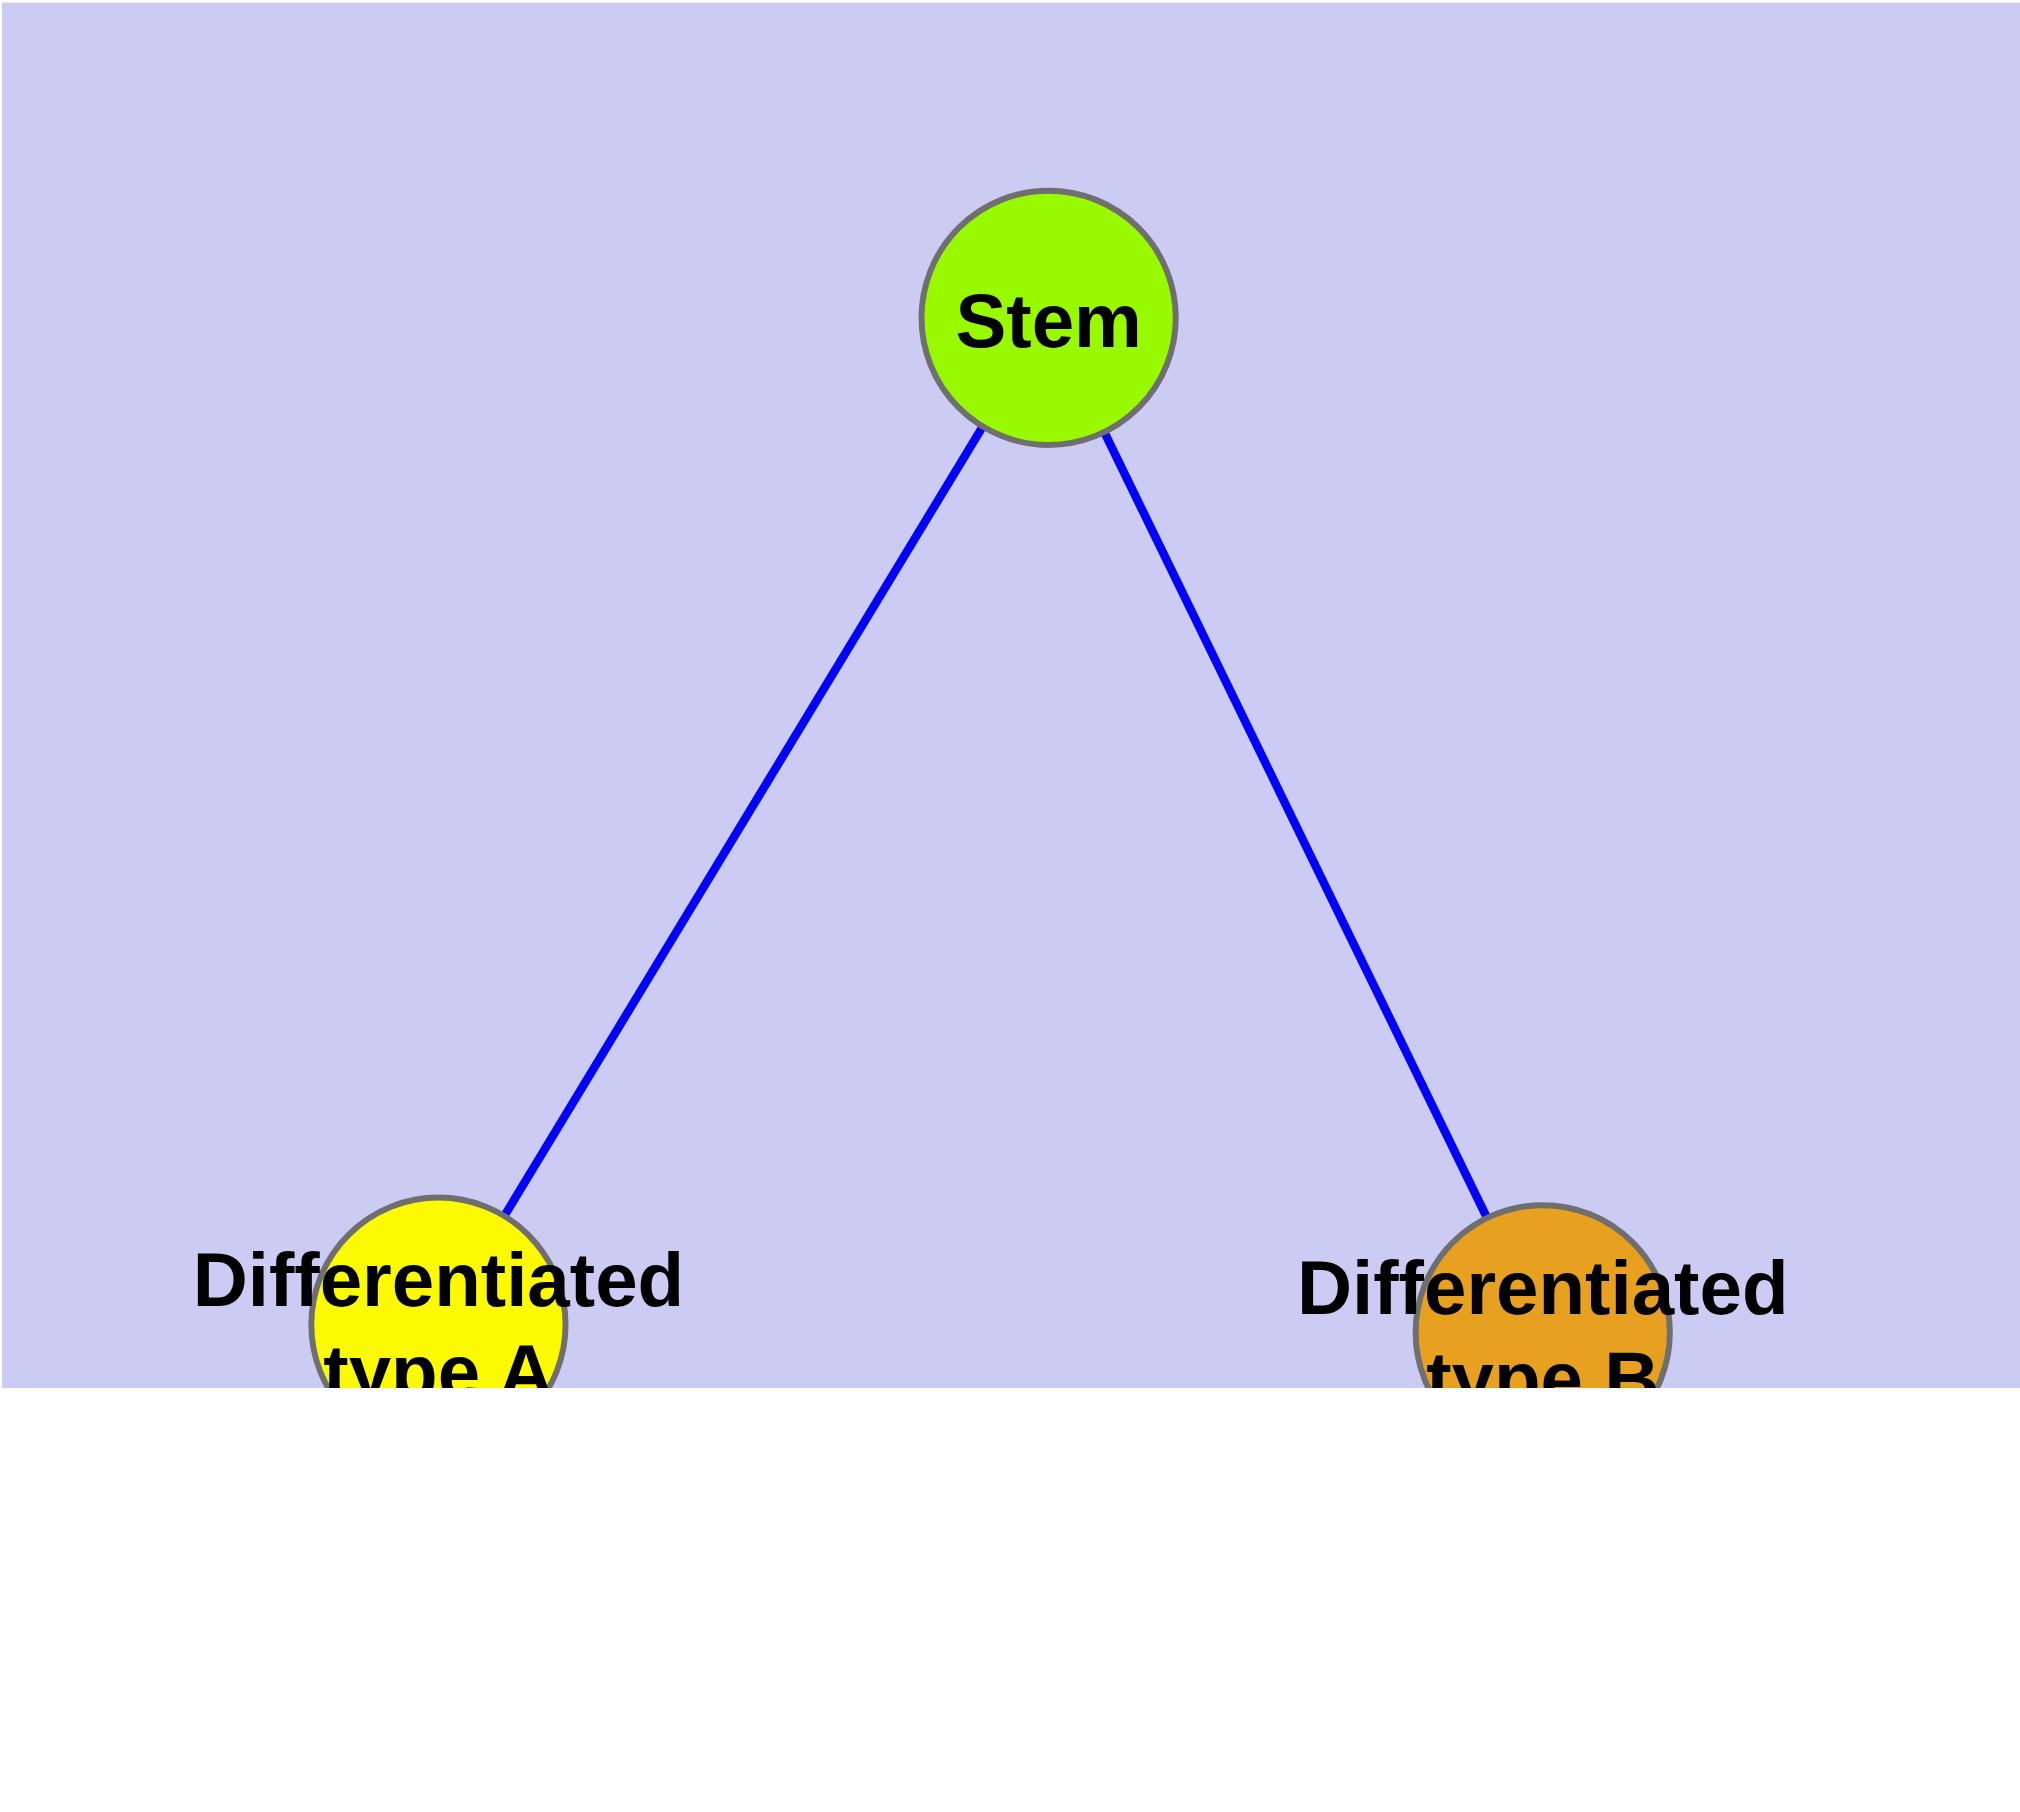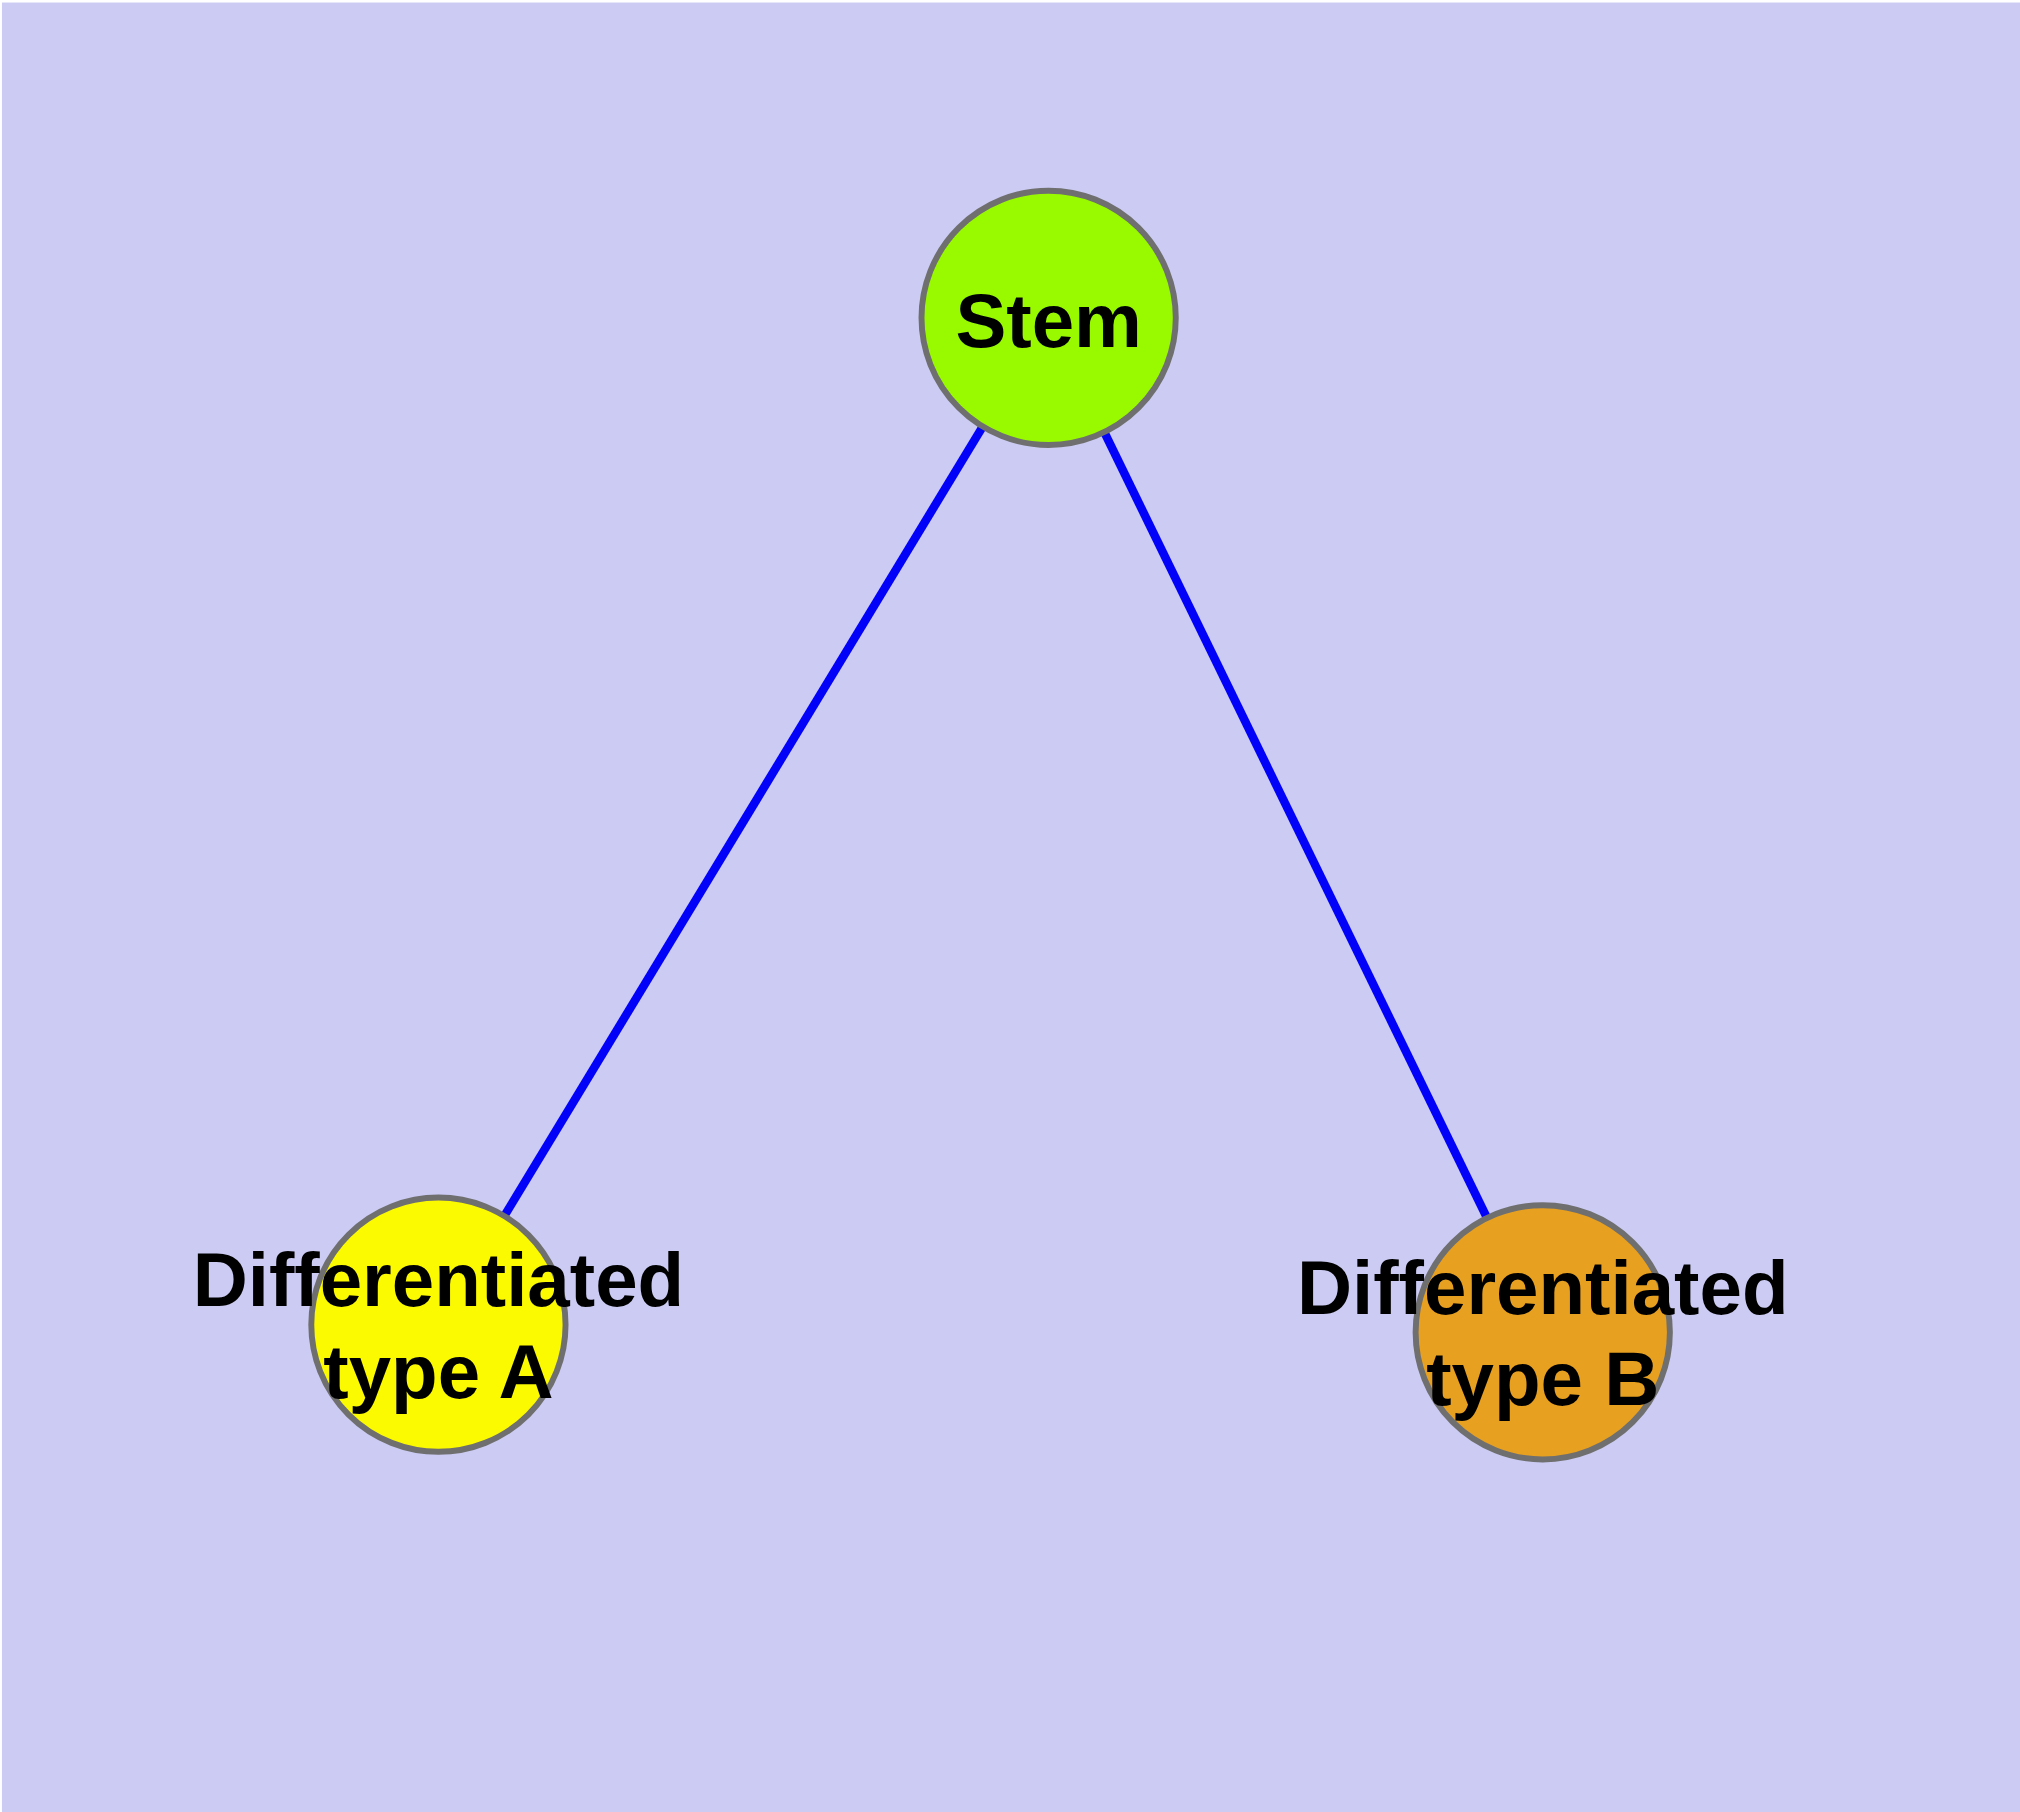--- a/index.html
+++ b/index.html
@@ -4,21 +4,21 @@
 <style>
   html, body {
     margin: 0;
     padding: 0;
     background: #ffffff;
     font-family: "Liberation Sans", sans-serif;
   }
   .canvas-wrap {
     position: relative;
     width: 2021px;
-    height: 1812px;
+    height: 1388px;
     background: #ffffff;
     overflow: hidden;
   }
   svg.diagram {
     position: absolute;
     top: 0;
     left: 0;
     display: block;
   }
   .node-circle {

